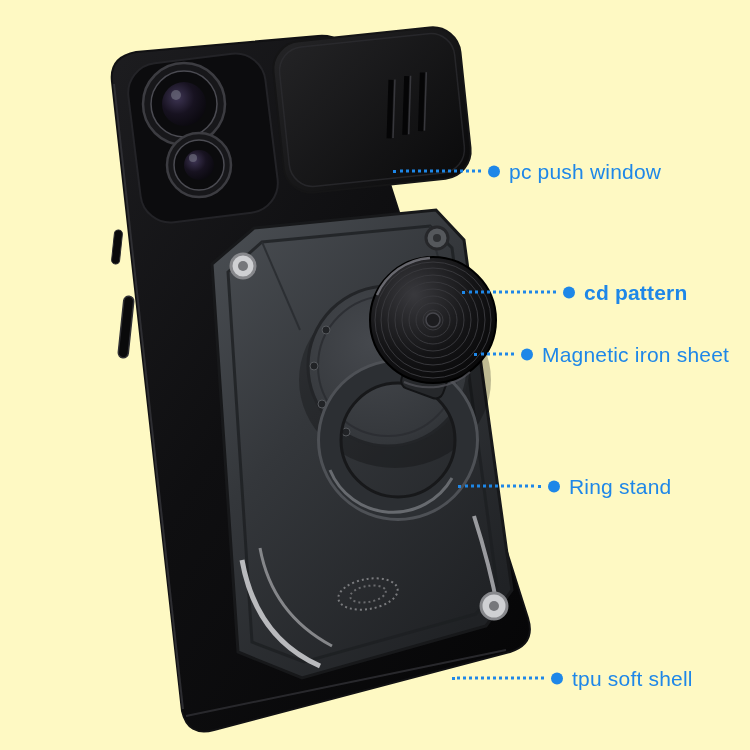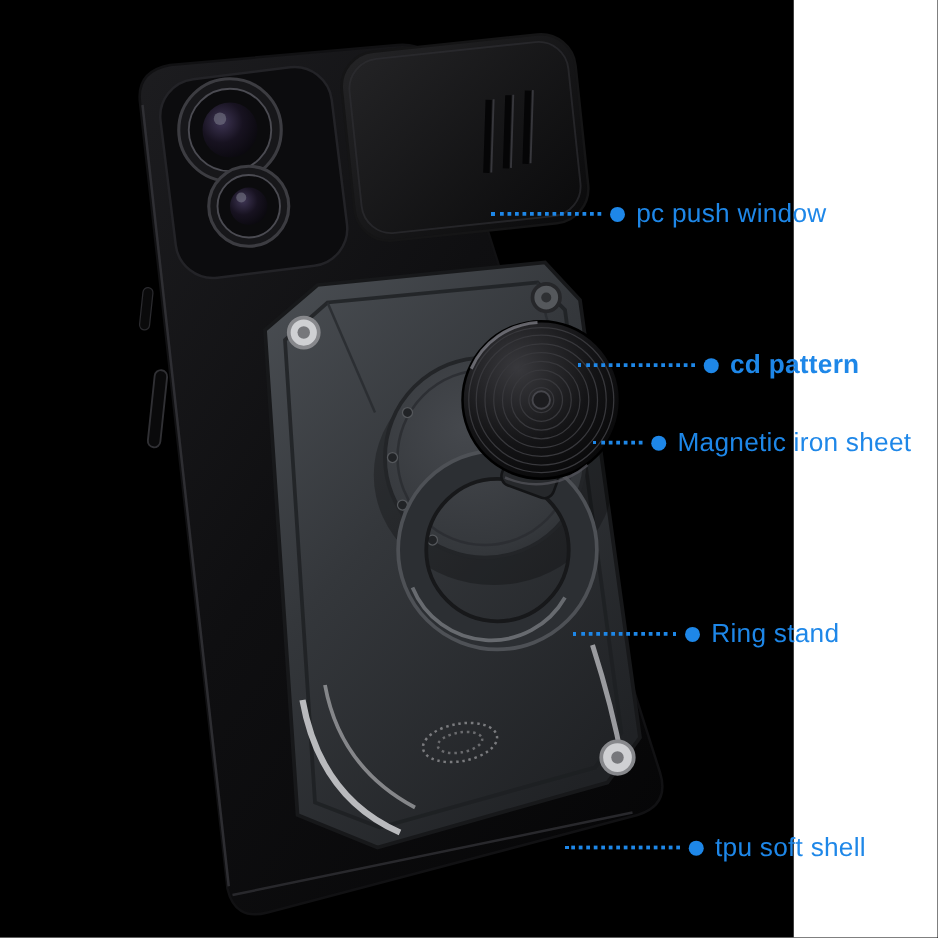--- a/index.html
+++ b/index.html
@@ -5,22 +5,22 @@
   :root { --accent: #1e87e8; }
   html, body { margin: 0; padding: 0; }
   body {
     width: 750px; height: 750px;
     background: #ffffff;
     font-family: "Liberation Sans", sans-serif;
     overflow: hidden;
   }
   .stage {
     position: relative;
-    width: 635px; height: 750px;
-    background: #000000;
+    width: 750px; height: 750px;
+    background: #fef9c3;
   }
   .product-photo {
     position: absolute; left: 0; top: 0;
   }
   .callout {
     position: absolute;
     display: flex;
     align-items: center;
     transform: translateY(-50%);
     white-space: nowrap;
@@ -192,21 +192,21 @@
     <span class="callout-dot"></span>
     <span class="callout-label">cd pattern</span>
   </div>
 
   <div class="callout" style="left:474px; top:354px;">
     <span class="callout-line" style="width:40px"></span>
     <span class="callout-dot"></span>
     <span class="callout-label">Magnetic iron sheet</span>
   </div>
 
-  <div class="callout" style="left:458px; top:507px;">
+  <div class="callout" style="left:458px; top:486px;">
     <span class="callout-line" style="width:83px"></span>
     <span class="callout-dot"></span>
     <span class="callout-label">Ring stand</span>
   </div>
 
   <div class="callout" style="left:452px; top:678px;">
     <span class="callout-line" style="width:92px"></span>
     <span class="callout-dot"></span>
     <span class="callout-label">tpu soft shell</span>
   </div>

